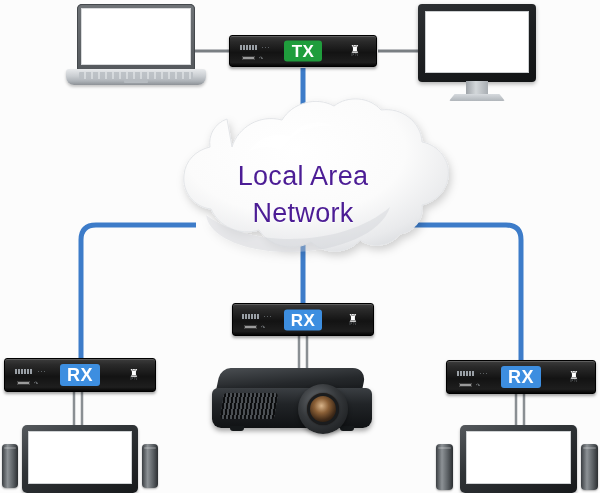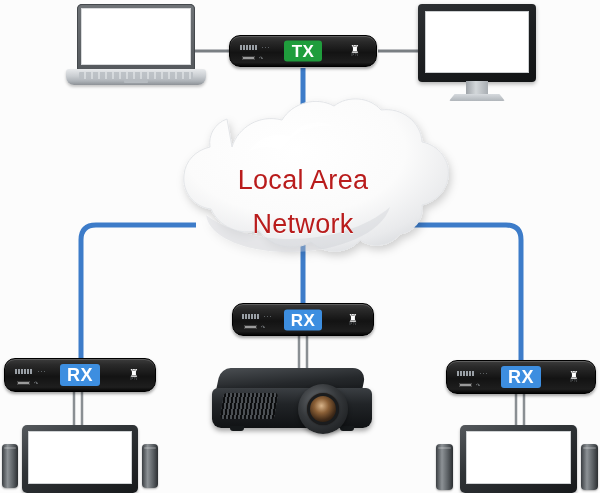--- a/index.html
+++ b/index.html
@@ -18,21 +18,21 @@
   .svg-layer {
     position: absolute;
     left: 0;
     top: 0;
     width: 600px;
     height: 493px;
   }
   
   .device {
     position: absolute;
-    border-radius: 11px;
+    border-radius: 3px;
     background: linear-gradient(180deg, #3c3c3c 0%, #2a2a2a 18%, #131313 55%, #1e1e1e 88%, #050505 100%);
     box-shadow: 0 2px 3px rgba(0,0,0,0.35), inset 0 1px 0 rgba(255,255,255,0.18);
     border: 1px solid #000;
     box-sizing: border-box;
   }
   .device-badge {
     position: absolute;
     left: 50%;
     top: 50%;
     transform: translate(-50%, -50%);
@@ -254,23 +254,23 @@
     top: 58px;
     width: 14px; height: 5px;
     background: #15181a;
     border-radius: 0 0 3px 3px;
   }
 
   
   .cloud-text {
     position: absolute;
     text-align: center;
-    color: #b91c1c;
+    color: #4c1d95;
     font-size: 27px;
-    line-height: 44px;
+    line-height: 37px;
     letter-spacing: 0.3px;
     white-space: pre-line;
     text-shadow: 0 1px 1px rgba(255,255,255,0.9);
     pointer-events: none;
   }
 </style>
 </head>
 <body>
 
 <div id="canvas">

